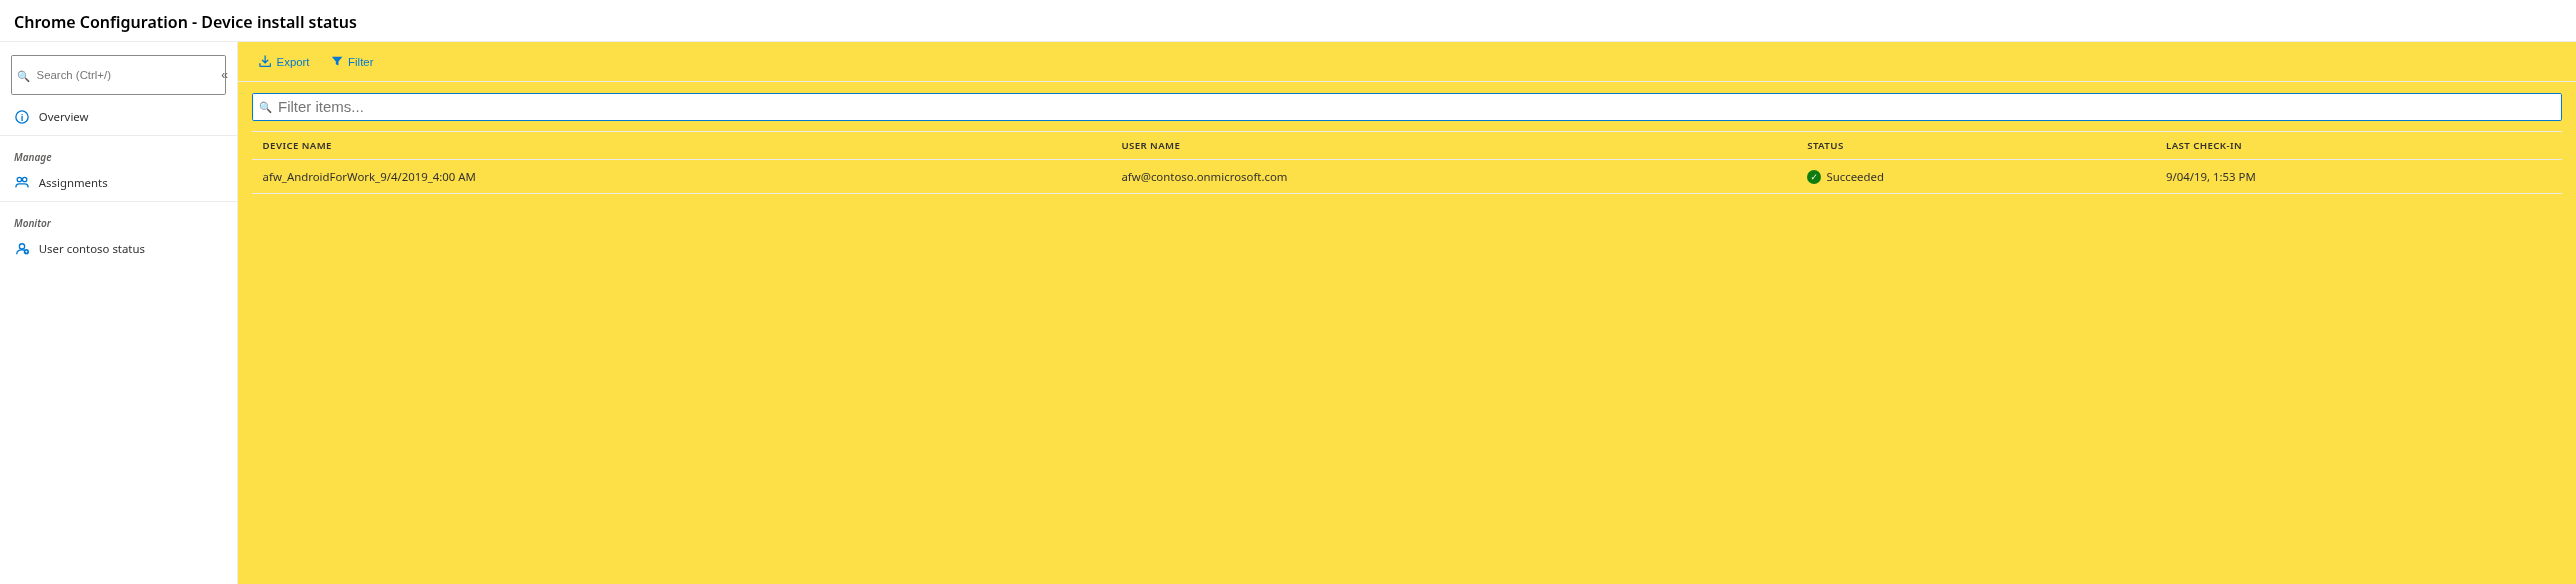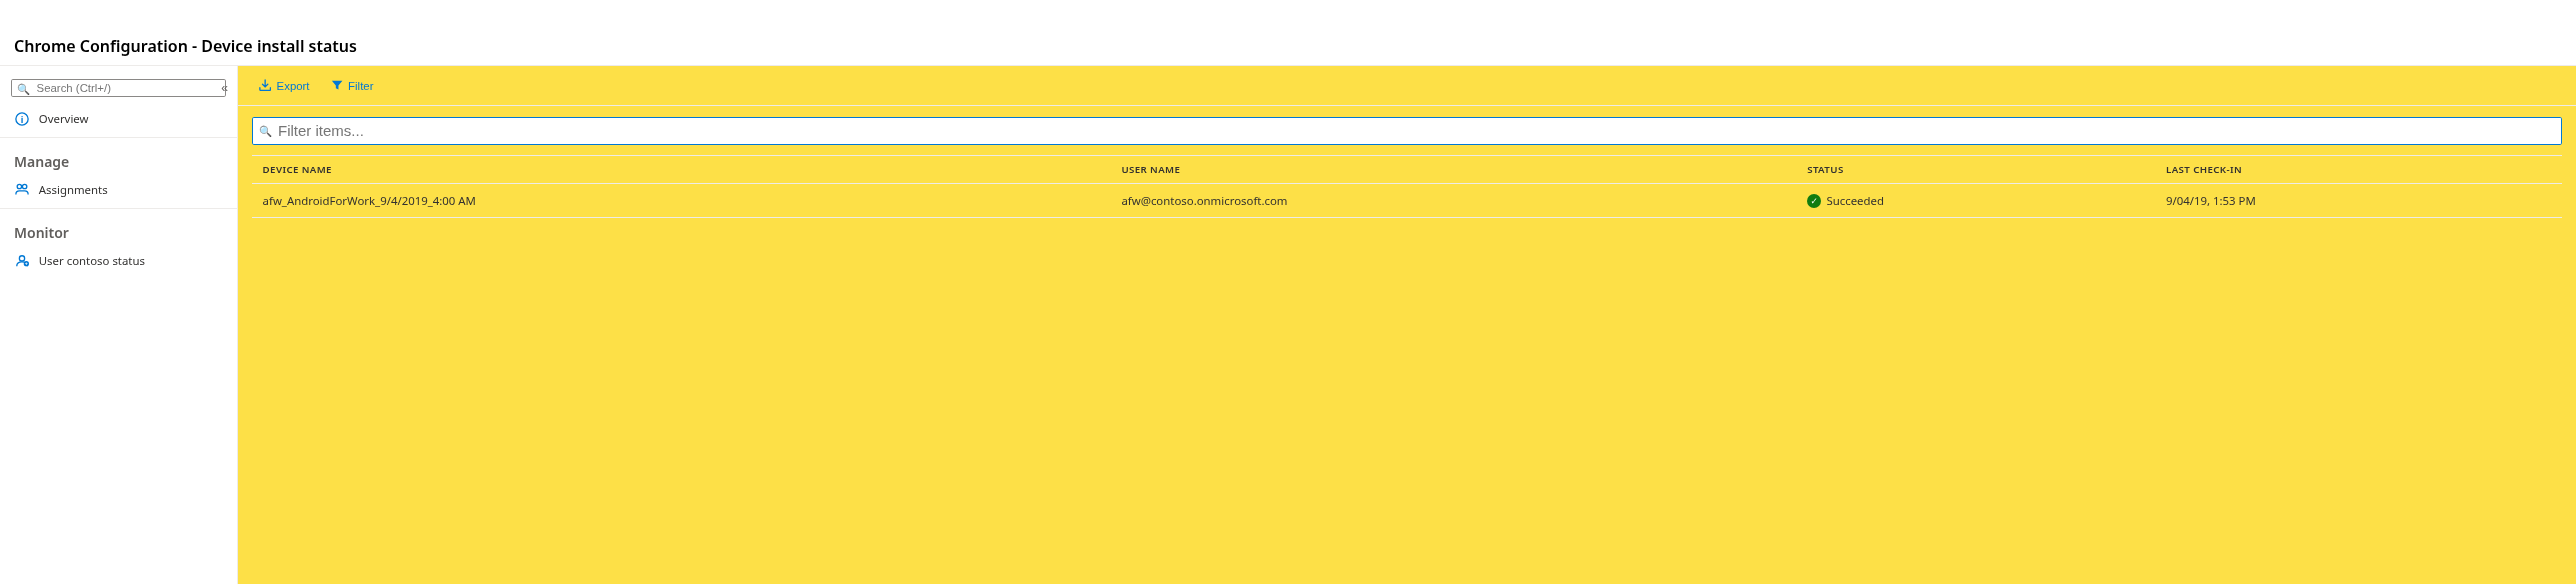--- a/index.html
+++ b/index.html
@@ -17,21 +17,20 @@
     
     .title-bar {
       padding: 10.6px 14px 8.8px 14px;
       border-bottom: 0.9px solid #edebe9;
       flex-shrink: 0;
     }
     .title-bar h1 {
       font-size: 16px;
       font-weight: 600;
       color: #000;
-      margin-top: 24px;
     }
 
     
     .main-layout {
       display: flex;
       flex: 1;
       overflow: hidden;
     }
 
     
@@ -44,21 +43,21 @@
     }
 
     .search-container {
       padding: 5.3px 10.6px 7px 10.6px;
       display: flex;
       align-items: center;
       position: relative;
     }
     .search-box {
       width: 100%;
-      height: 18px;
+      height: 40px;
       border: 0.9px solid #8a8886;
       border-radius: 1.8px;
       padding: 0 7px 0 25px;
       font-size: 11.4px;
       color: #605e5c;
       background: #fff;
     }
     .search-icon-wrap {
       position: absolute;
       left: 17.6px;
@@ -76,25 +75,26 @@
       transform: translateY(-50%);
       background: none;
       border: none;
       cursor: pointer;
       color: #605e5c;
       font-size: 12.3px;
       padding: 1.8px 5.3px;
     }
 
     .nav-section-label {
-      font-size: 14px;
+      font-size: 10px;
       font-weight: 600;
       color: #605e5c;
       padding: 10.6px 14px 3.5px 14px;
       text-transform: none;
+      font-style: italic;
     }
     .nav-divider {
       height: 0.9px;
       background: #edebe9;
       margin: 3.5px 0;
     }
 
     .nav-item {
       display: flex;
       align-items: center;

